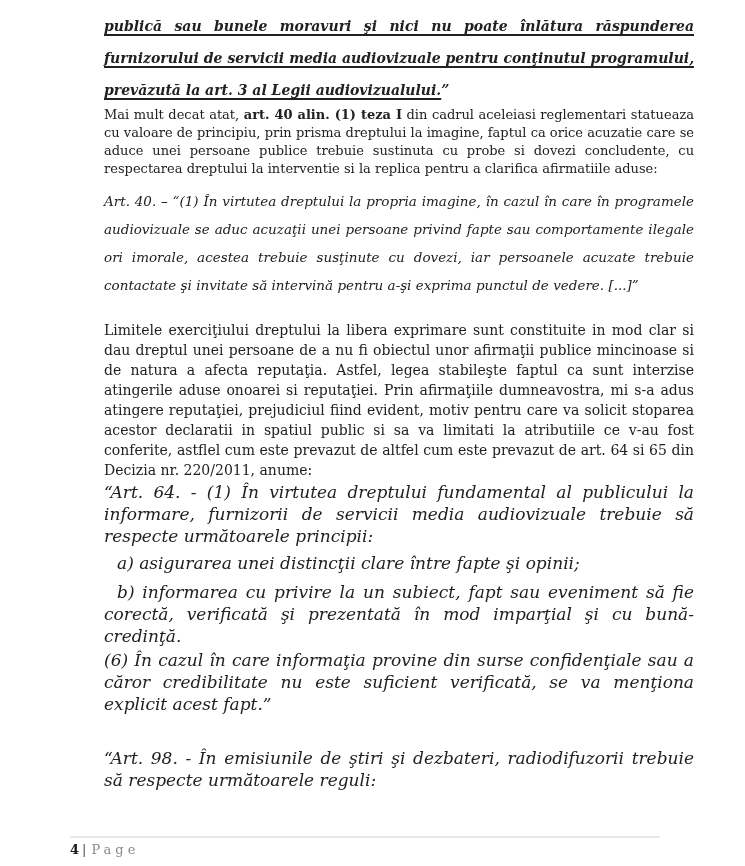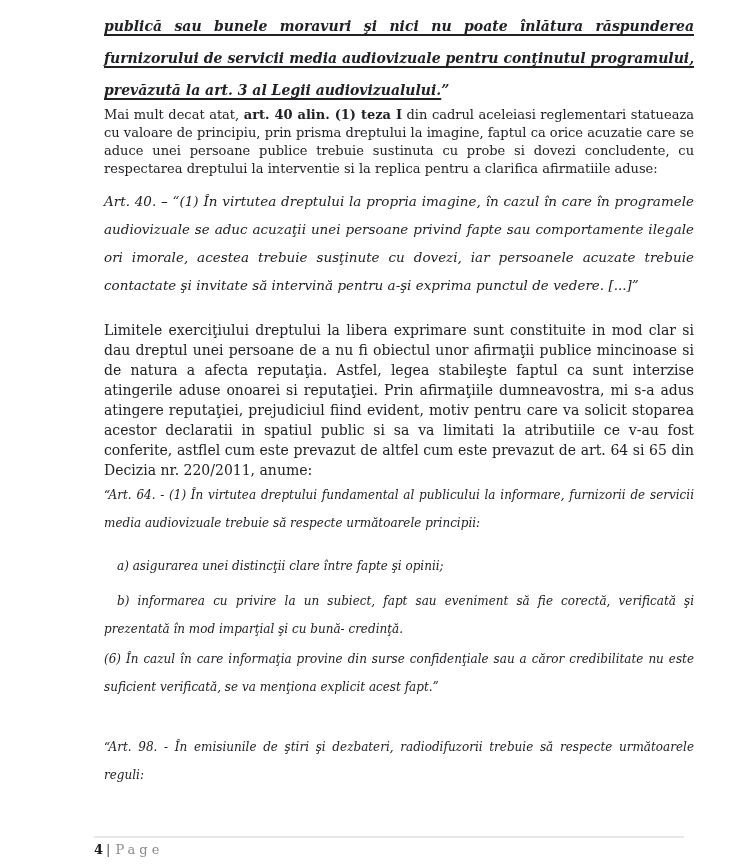--- a/index.html
+++ b/index.html
@@ -43,34 +43,34 @@
     font-size: 13.5px;
     font-style: italic;
     line-height: 28px;
   }
   .p-body2 {
     margin-top: 21px;
     font-size: 14px;
     line-height: 20px;
   }
   .q {
-    font-size: 12px;
+    font-size: 17px;
     font-style: italic;
-    line-height: 28px;
+    line-height: 22px;
   }
   .p-art64   { margin-top: 1px; }
-  .p-64a     { margin-top: 15px; text-indent: 13px; }
+  .p-64a     { margin-top: 5px; text-indent: 13px; }
   .p-64b     { margin-top: 7px; text-indent: 13px; }
   .p-64-2    { margin-top: 7px; text-indent: 13px; }
   .p-64-3    { margin-top: 2px; }
   .p-art65   { margin-top: 32px; }
 
   .footer {
     position: absolute;
-    left: 94px;
+    left: 70px;
     top: 836px;
     width: 590px;
   }
   .footer-rule {
     width: 590px;
     height: 0;
     border-top: 2px solid #e7e7e7;
   }
   .footer-text {
     margin-top: 4px;

